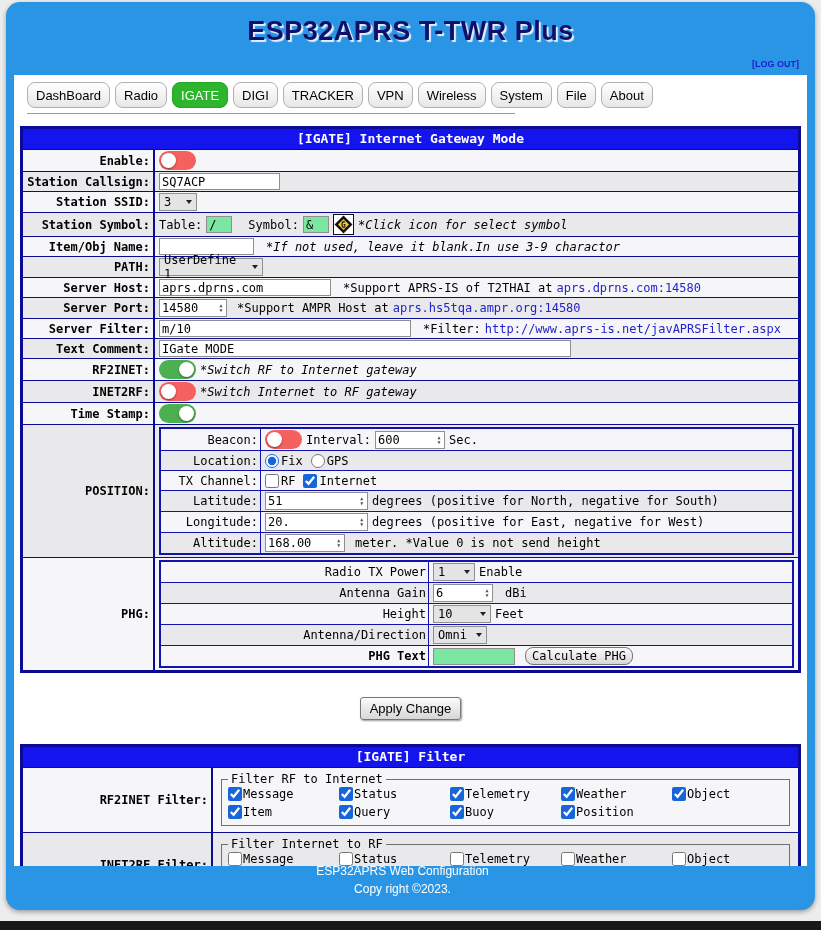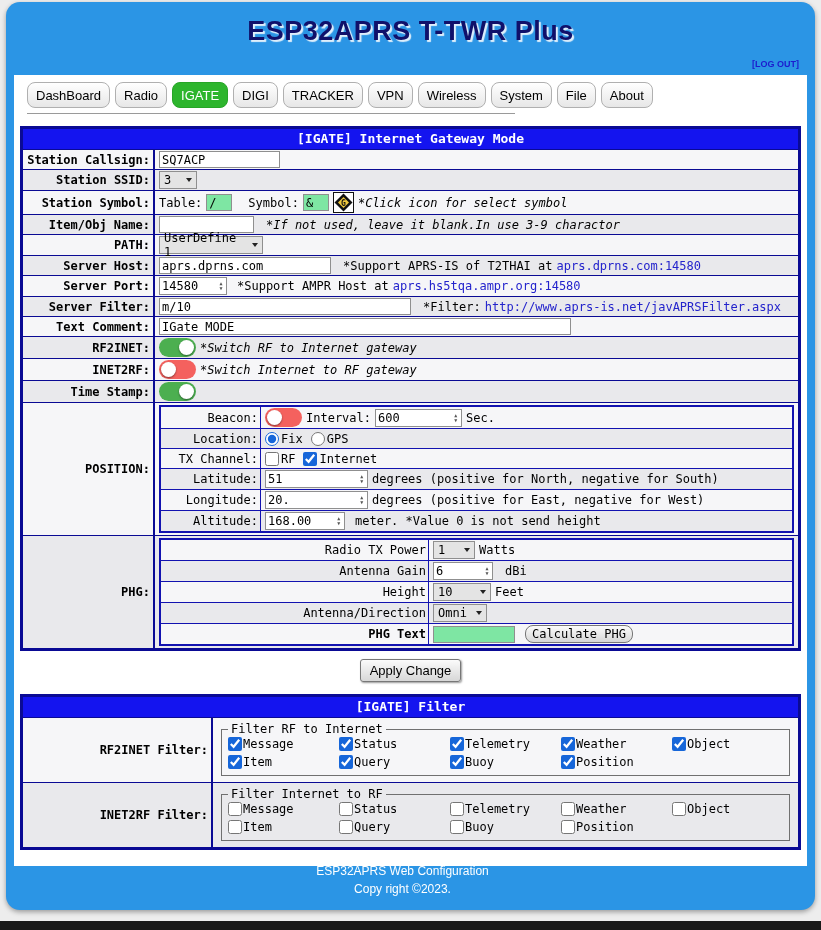--- a/index.html
+++ b/index.html
@@ -78,21 +78,21 @@
   .srow:first-child { border-top:0; }
   .srow:nth-child(odd)  { background:#f6f6f8; }
   .srow:nth-child(even) { background:#e9e9ec; }
   .slbl { flex:none; display:flex; align-items:center; justify-content:flex-end;
     padding-right:2px; border-right:1px solid #1212b0; align-self:stretch; }
   .pos .slbl { width:100px; }
   .phg .slbl { width:268px; }
   .sval { flex:1; display:flex; align-items:center; gap:4px; padding:1px 4px; }
   input[type=checkbox], input[type=radio] { accent-color:#1666d9; width:14px; height:14px; margin:0 1px 0 0; flex:none; }
   
-  .applybar { text-align:center; margin:8px 0; }
+  .applybar { text-align:center; margin:24px 0; }
   .btn {
     font-family:"Liberation Sans",sans-serif; font-size:13px; padding:3px 9px;
     border:1px solid #777; border-radius:3px; background:linear-gradient(#fbfbfb,#d7d7d7);
     box-shadow:1px 1px 2px rgba(0,0,0,.4); cursor:pointer;
   }
   
   .flbl { flex:none; width:190px; display:flex; align-items:center; justify-content:flex-end;
     font-weight:bold; padding-right:3px; border-right:2px solid #0a0a94; }
   fieldset { border:1px solid #707070; margin:4px 8px 6px; padding:1px 6px 6px; flex:1; }
   legend { font-size:12px; padding:0 3px; }
@@ -122,20 +122,28 @@
       <div class="tab">Wireless</div>
       <div class="tab">System</div>
       <div class="tab">File</div>
       <div class="tab">About</div>
     </div>
     <div class="tabs-underline"></div>
 
     <div class="cfg">
       <div class="hdr">[IGATE] Internet Gateway Mode</div>
 
+      <div class="row">
+        <div class="lbl">Enable:</div>
+        <div class="val">
+          <div class="toggle off">
+              <div class="knob"></div>
+            </div>
+        </div>
+      </div>
 
       <div class="row">
         <div class="lbl">Station Callsign:</div>
         <div class="val">
           <input class="txt" style="width: 121px;" value="SQ7ACP">
         </div>
       </div>
 
       <div class="row">
         <div class="lbl">Station SSID:</div>
@@ -259,21 +267,21 @@
         <div class="lbl">POSITION:</div>
         <div class="val" style="padding:0 2px;">
           <div class="sub pos">
             <div class="srow">
               <div class="slbl">Beacon:</div>
               <div class="sval">
                 <div class="toggle off">
                     <div class="knob"></div>
                   </div>
                 <span>Interval:</span>
-                <span class="numbox" style="width:87px">
+                <span class="numbox" style="width:70px">
                   <input value="600" style="">
                   <span class="spin"></span>
                 </span>
                 <span>Sec.</span>
               </div>
             </div>
             <div class="srow">
               <div class="slbl">Location:</div>
               <div class="sval" style="gap:1px">
                 <input type="radio" name="loc" checked="" style="">
@@ -332,21 +340,21 @@
         <div class="lbl">PHG:</div>
         <div class="val" style="padding:0 2px;">
           <div class="sub phg">
             <div class="srow">
               <div class="slbl">Radio TX Power</div>
               <div class="sval">
                 <div class="sel" style="width:42px">
                   <span>1</span>
                     <span class="car"></span>
                 </div>
-                <span>Watts</span>
+                <span>Enable</span>
               </div>
             </div>
             <div class="srow">
               <div class="slbl">Antenna Gain</div>
               <div class="sval">
                 <span class="numbox" style="width:60px">
                   <input value="6" style="">
                   <span class="spin"></span>
                 </span>
                 <span style="width:4px"></span>

